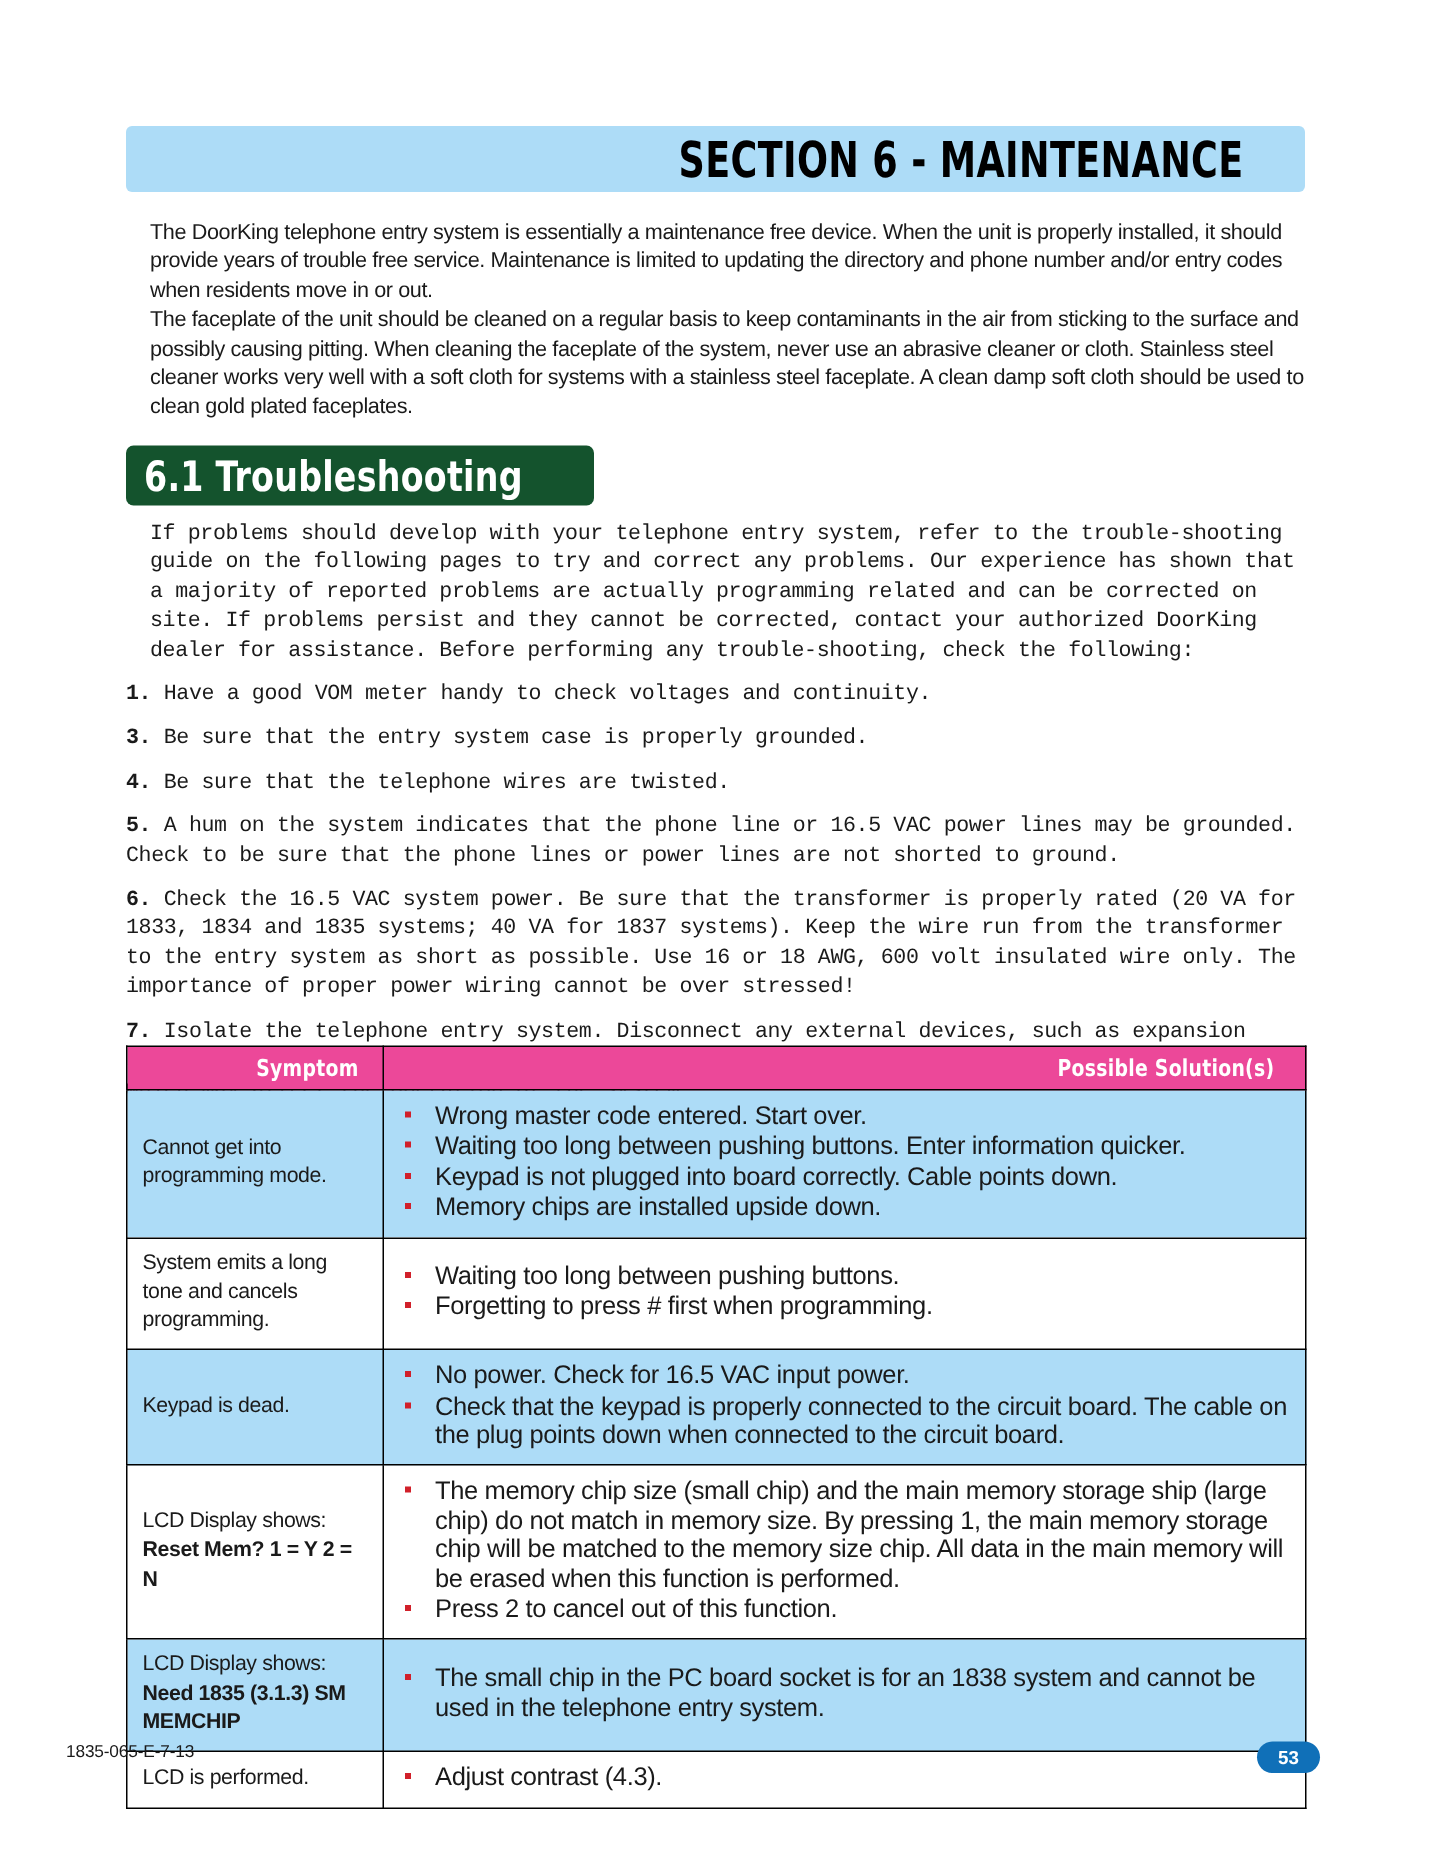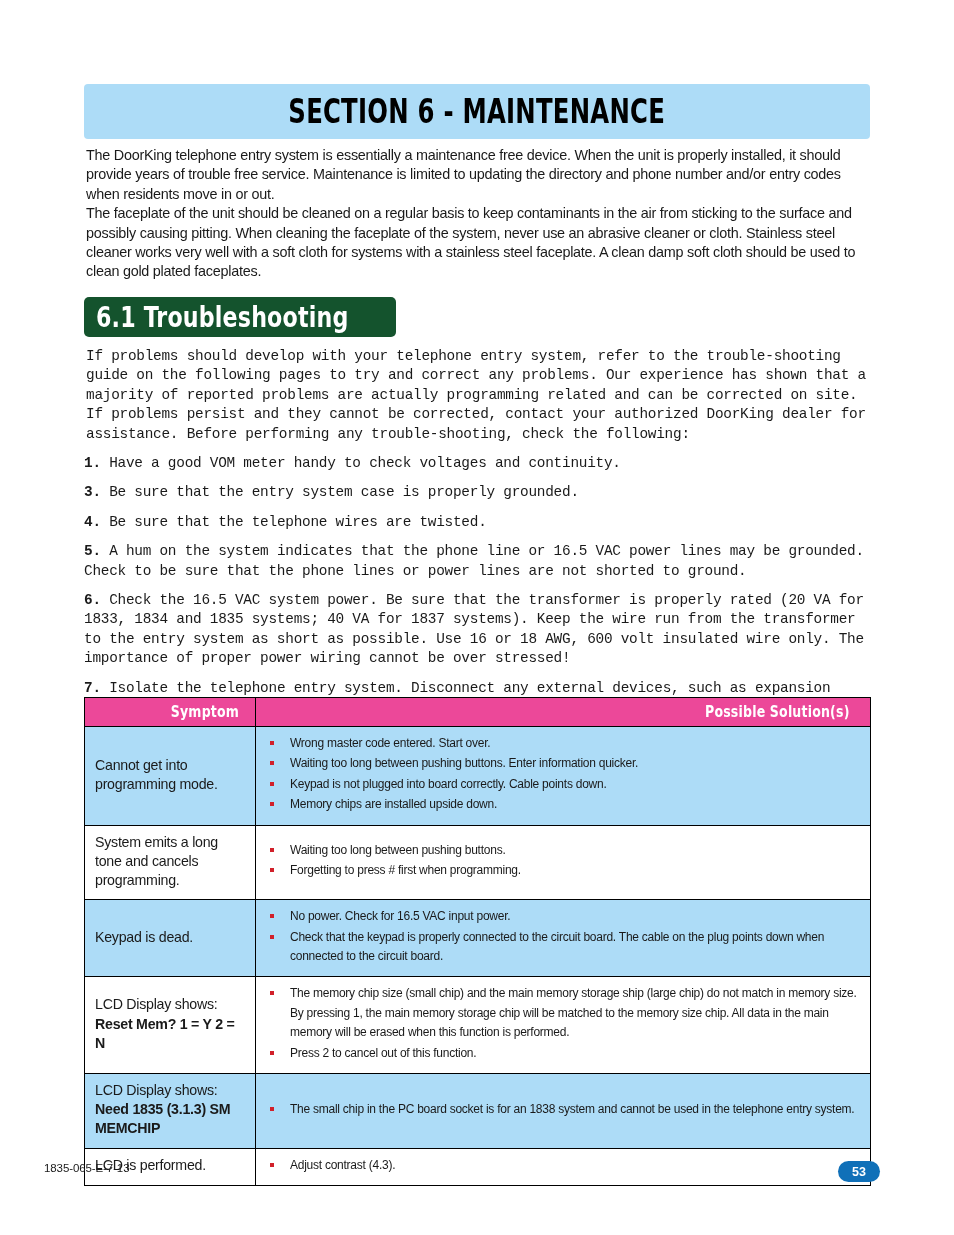--- a/index.html
+++ b/index.html
@@ -22,47 +22,47 @@
     width: 954px;
     height: 1235px;
   }
 
   
   .section-banner {
     position: absolute;
     left: 84px;
     top: 84px;
     width: 786px;
-    height: 55px;
+    height: 44px;
     background: #ADDCF7;
     border-radius: 4px;
     display: flex;
     align-items: center;
-    justify-content: center;
+    justify-content: flex-end;
   }
   .section-banner-title {
     font-family: "Liberation Sans Narrow", "DejaVu Sans Condensed", "Liberation Sans", sans-serif;
     font-weight: bold;
     font-size: 33px;
     letter-spacing: 0.3px;
     color: #000000;
     transform: scaleX(0.82);
     transform-origin: center center;
     white-space: nowrap;
   }
 
   
   .intro {
     position: absolute;
     left: 84px;
     top: 146px;
     width: 786px;
   }
   p.body-text {
-    margin: 0 0 0 2px;
+    margin: 0 0 0 16px;
     font-size: 14.4px;
     line-height: 19.4px;
     color: #1a1a1a;
     text-align: left;
   }
   p.body-text + p.body-text { margin-top: 0px; }
 
   
   .cond {
     font-stretch: condensed;
@@ -162,21 +162,21 @@
 
   ul.sol-list {
     list-style: none;
     margin: 0;
     padding: 0;
   }
   ul.sol-list li {
     position: relative;
     padding-left: 24px;
     margin: 0 0 1px 0;
-    font-size: 12px;
+    font-size: 17px;
     line-height: 19.4px;
   }
   ul.sol-list li::before {
     content: "";
     position: absolute;
     left: 4px;
     top: 7px;
     width: 4px;
     height: 4px;
     background: #D1202A;

